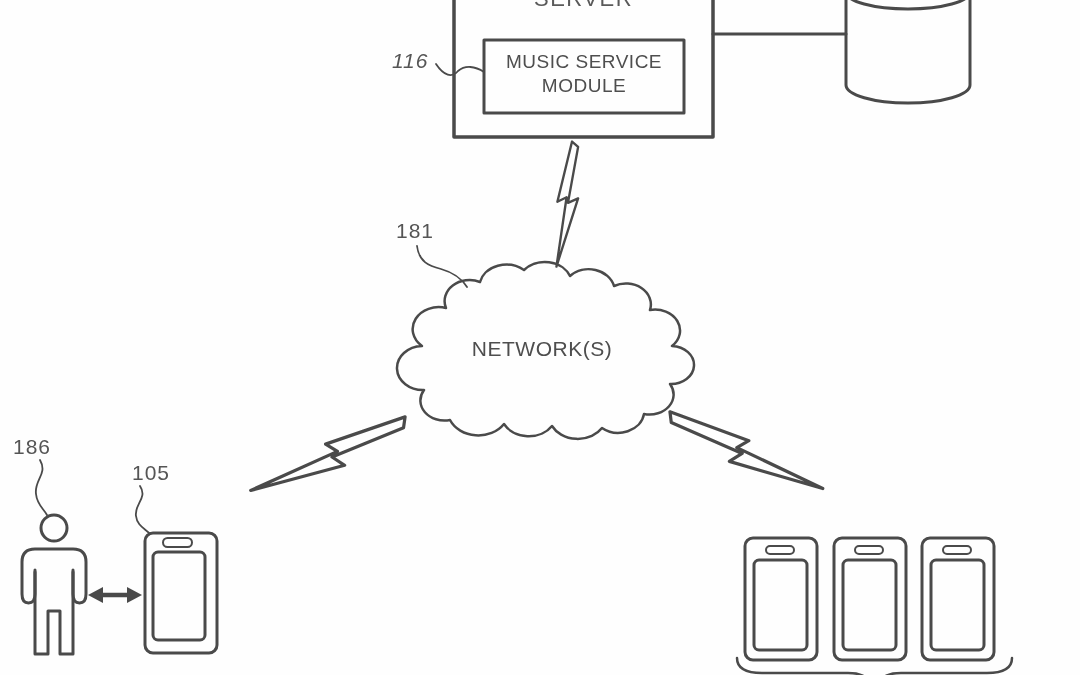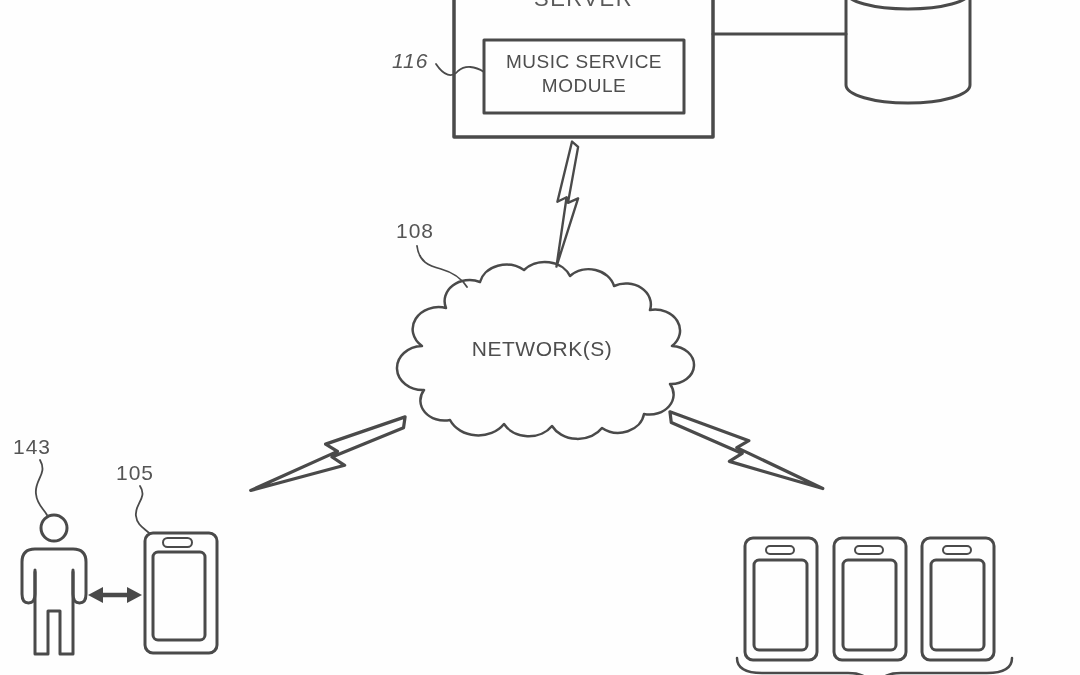--- a/index.html
+++ b/index.html
@@ -13,21 +13,21 @@
   .ref-num{font-size:21px;letter-spacing:1px;color:#555;}
   .server-title{left:454px;top:-14px;width:259px;text-align:center;
     font-size:22px;letter-spacing:1.5px;color:#5a5a5a;}
   .module-title{left:489px;top:50px;width:190px;text-align:center;
     font-size:19px;line-height:24px;letter-spacing:0.5px;color:#4e4e4e;}
   .network-title{left:440px;top:337px;width:204px;text-align:center;
     font-size:21px;letter-spacing:0.5px;color:#4e4e4e;}
   .ref-116{left:392px;top:49px;font-style:italic;}
   .ref-122{left:396px;top:219px;}
   .ref-106{left:13px;top:435px;}
-  .ref-105{left:116px;top:461px;}
+  .ref-105{left:132px;top:461px;}
 </style>
 </head>
 <body>
 
 <div class="stage">
 
   <svg width="1080" height="675" viewBox="0 0 1080 675">
     <defs>
       <path id="bolt" d="M26,0 L6,62 L16,58 L0,130 L28,60 L17,64 L32,6 Z"></path>
     </defs>
@@ -118,16 +118,16 @@
         <path d="M140,486 C148,498 134,504 136,516 C137,526 146,529 150,534"></path>
       </g>
     </g>
   </svg>
 
   <div class="lbl server-title">SERVER</div>
   <div class="lbl module-title">MUSIC SERVICE MODULE</div>
   <div class="lbl network-title">NETWORK(S)</div>
 
   <div class="lbl ref-num ref-116">116</div>
-  <div class="lbl ref-num ref-122">108</div>
-  <div class="lbl ref-num ref-106">143</div>
+  <div class="lbl ref-num ref-122">181</div>
+  <div class="lbl ref-num ref-106">186</div>
   <div class="lbl ref-num ref-105">105</div>
 </div>
 
 </body></html>

